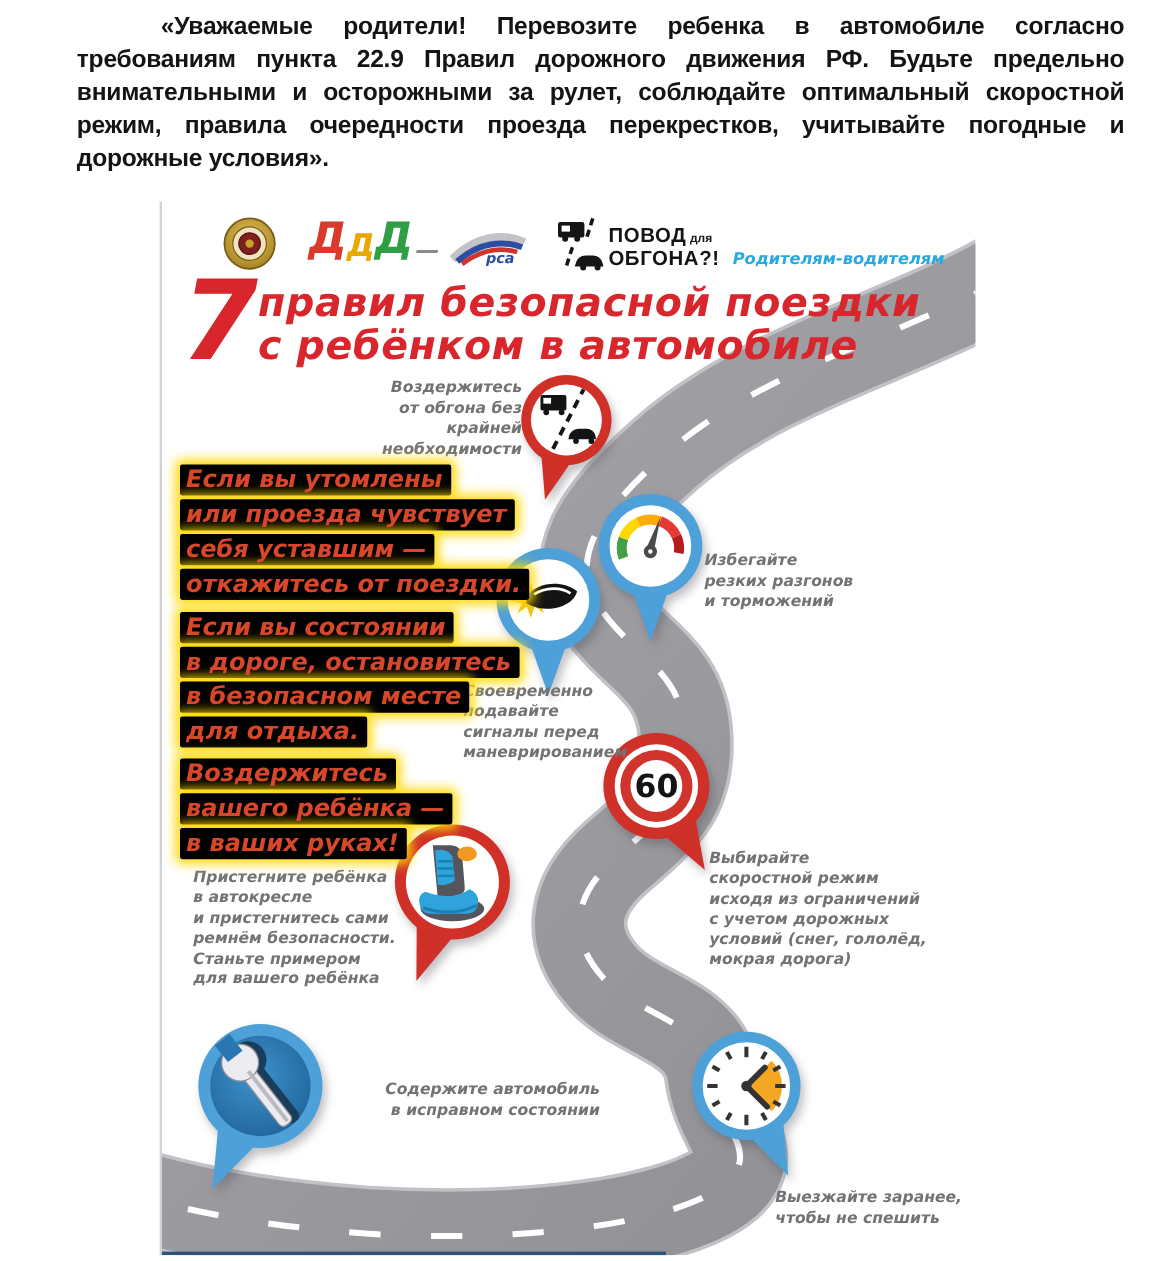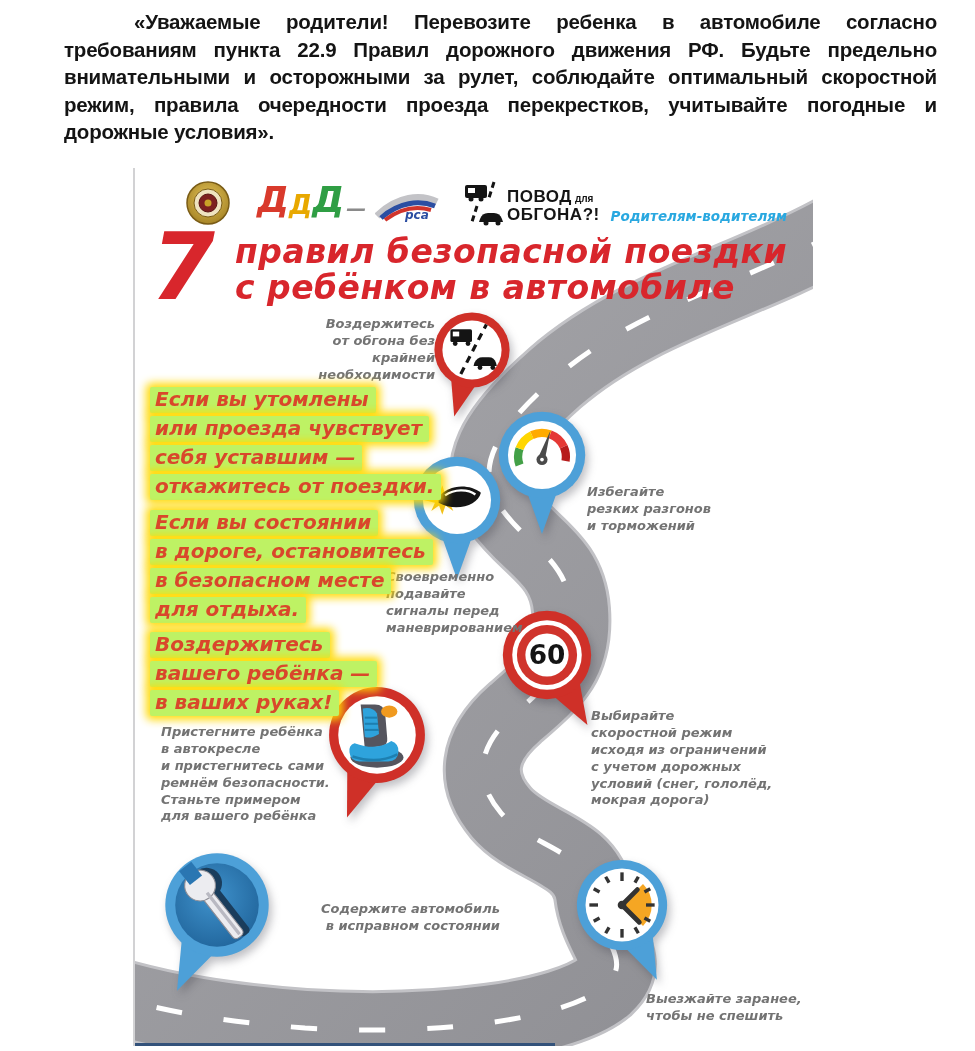--- a/index.html
+++ b/index.html
@@ -32,41 +32,41 @@
   .povod-icon{left:328px;top:12px;}
   .povod-text{left:372px;top:20px;color:#151515;font-family:"Liberation Sans",sans-serif;font-weight:900;line-height:1.05;}
   .povod-text .w1{font-size:17px;letter-spacing:0.5px;}
   .povod-text .w2{font-size:10px;font-weight:700;margin-left:3px;}
   .povod-text .l2{font-size:17px;letter-spacing:0.5px;}
   .tagline{right:26px;top:40px;color:#29a8e0;font-size:13.5px;font-weight:800;font-style:italic;text-align:right;}
 
   
   .title{position:absolute;left:16px;top:60px;display:flex;z-index:2;color:#d8262c;}
   .t7{font-size:92px;font-weight:900;font-style:italic;line-height:80px;}
-  .tlines{margin-left:20px;margin-top:6px;font-size:33px;font-weight:900;font-style:italic;line-height:36px;letter-spacing:0.5px;}
+  .tlines{margin-left:0;margin-top:6px;font-size:33px;font-weight:900;font-style:italic;line-height:36px;letter-spacing:0.5px;}
 
   
   .hl-block{position:absolute;z-index:5;}
   .hl-line{
-    display:table;background:#bef264;color:#d9472b;
+    display:table;background:#000000;color:#d9472b;
     font-weight:800;font-style:italic;font-size:20px;line-height:1.05;
     padding:2px 7px 3px 5px;margin-bottom:3px;border-radius:2px;
     box-shadow:0 0 9px 4px rgba(255,217,0,0.95);white-space:nowrap;
   }
   .hl1{left:15px;top:219px;}
   .hl2{left:15px;top:342px;}
   .hl3{left:15px;top:464px;}
 
   
   .rule{
     position:absolute;z-index:4;font-size:13px;font-weight:700;font-style:italic;
     color:#737373;line-height:1.3;white-space:pre-line;
   }
   .r1{left:152px;top:148px;width:148px;text-align:right;}
-  .r2{left:452px;top:316px;font-style:italic;}
+  .r2{left:452px;top:292px;font-style:italic;}
   .r3{left:251px;top:401px;}
   .r4{left:456px;top:540px;}
   .r5{left:26px;top:556px;}
   .r6{left:186px;top:733px;text-align:right;}
   .r7{left:511px;top:823px;}
 
   
   .pin{position:absolute;z-index:3;filter:drop-shadow(3px 5px 4px rgba(60,60,70,0.32));}
   .p1{left:297px;top:142px;width:80px;}
   .p2{left:361px;top:241px;width:92px;}

